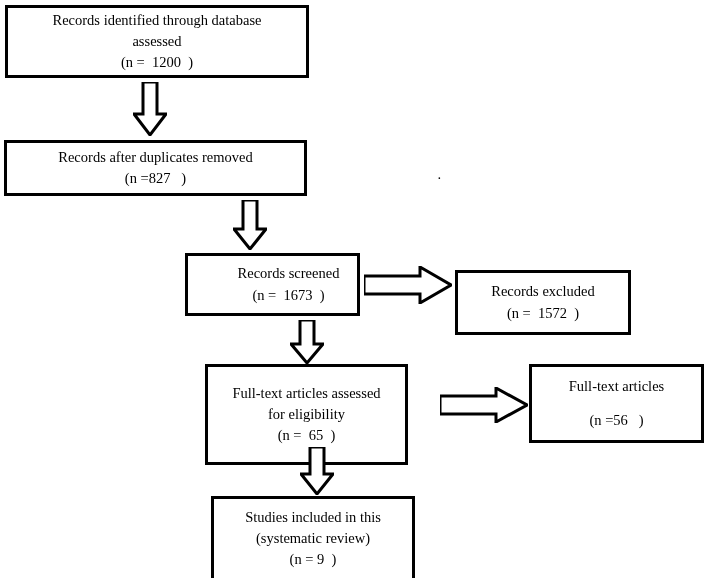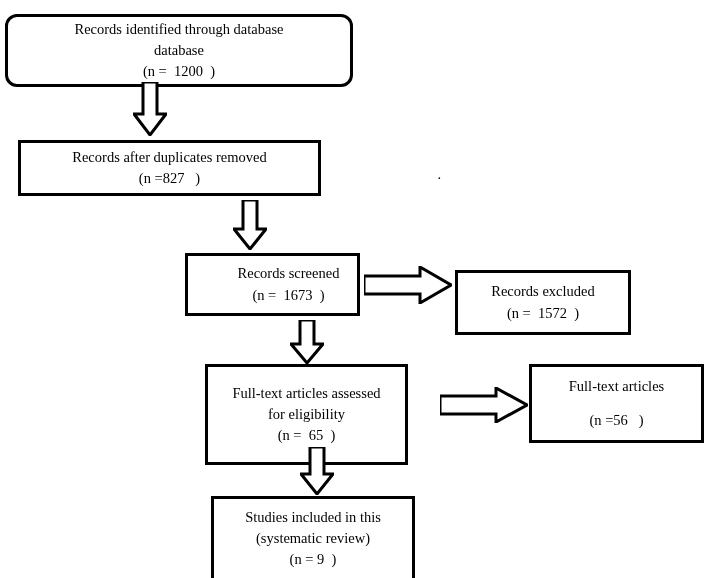--- a/index.html
+++ b/index.html
@@ -42,27 +42,27 @@
     color: #000;
     font-size: 14px;
     line-height: 1;
   }
 </style>
 </head>
 <body>
 
 <div id="canvas">
 
-  <div class="node" style="left:5px; top:14px; width:348px; height:73px;border-radius:12px;">
+  <div class="node" style="left:5px; top:5px; width:304px; height:73px;">
     <span class="line">Records identified through database</span>
-    <span class="line">database</span>
+    <span class="line">assessed</span>
     <span class="line">(n =  1200  )</span>
   </div>
 
-  <div class="node" style="left:18px; top:140px; width:303px; height:56px;">
+  <div class="node" style="left:4px; top:140px; width:303px; height:56px;">
     <span class="line">Records after duplicates removed</span>
     <span class="line">(n =827   )</span>
   </div>
 
   <div class="node" style="left:185px; top:253px; width:175px; height:63px;padding-left:36px;">
     <span class="line">Records screened</span>
     <span class="line">(n =  1673  )</span>
   </div>
 
   <div class="node" style="left:455px; top:252px; width:176px; height:65px;margin-top:18px;">

